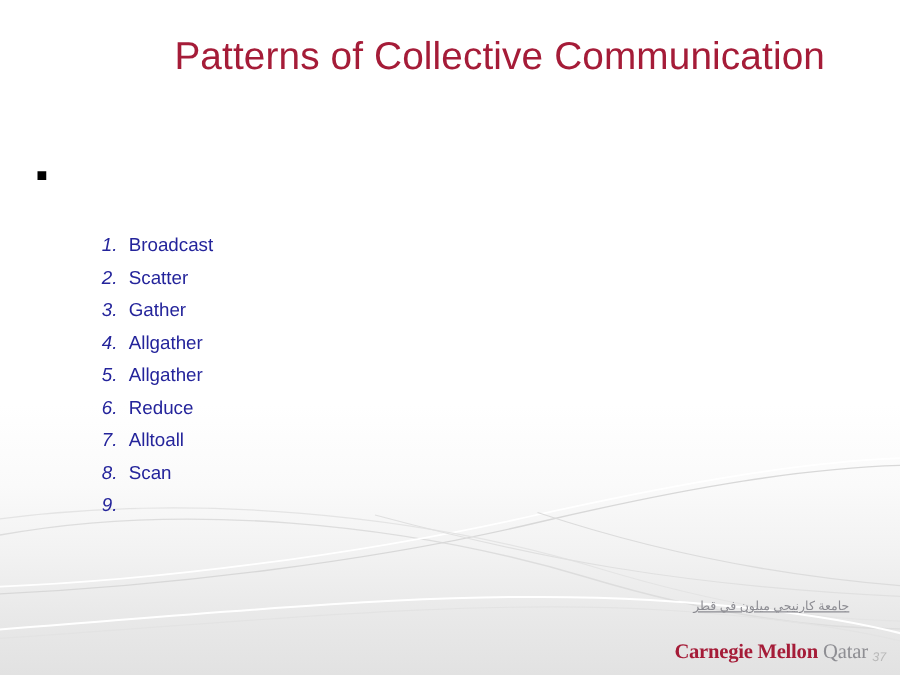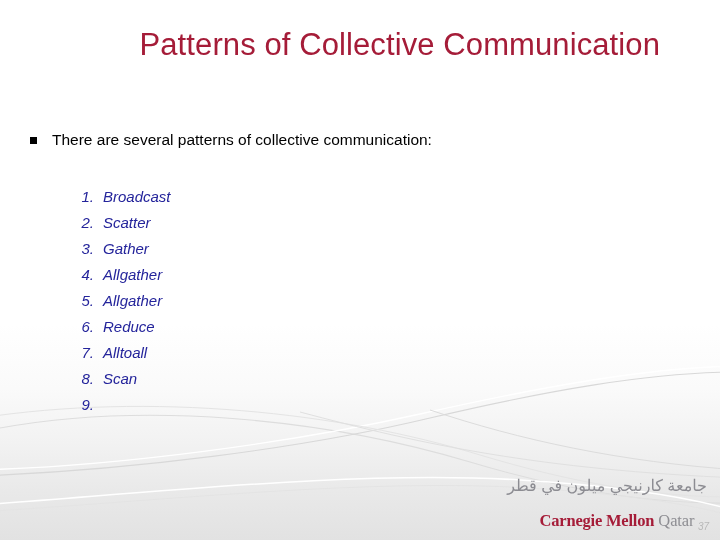--- a/index.html
+++ b/index.html
@@ -91,40 +91,40 @@
     width: 32px;
     flex: none;
     text-align: right;
     font-size: 15px;
     font-style: italic;
     color: #24249B;
     padding-right: 9px;
   }
   .num-label {
     font-size: 15px;
-    font-style: italic;
     color: #24249B;
     white-space: nowrap;
   }
 
   
   .logo {
     position: absolute;
     left: 527px;
     top: 478px;
     width: 180px;
     text-align: center;
   }
   .logo-arabic {
-    font-size: 16px;
+    font-size: 10px;
     color: #8C8C92;
     direction: rtl;
     line-height: 16px;
     letter-spacing: 0.5px;
     white-space: nowrap;
+    text-decoration: underline;
   }
   .logo-word {
     font-family: "Liberation Serif", serif;
     font-size: 16.5px;
     line-height: 19px;
     white-space: nowrap;
     margin-top: 17px;
   }
   .logo-cm {
     color: #A51C38;
@@ -170,21 +170,20 @@
     <path d="M 300 412 C 420 444 540 470 740 478" fill="none" stroke="#e0e0e0" stroke-width="1"></path>
     <path d="M -20 505 C 160 492 360 470 520 480 C 620 486 690 497 740 512" fill="none" stroke="#ffffff" stroke-width="1.6"></path>
     <path d="M -20 512 C 170 500 370 478 530 488 C 625 494 692 504 740 518" fill="none" stroke="#e3e3e3" stroke-width="0.9"></path>
     <path d="M 430 410 C 520 440 620 462 740 470" fill="none" stroke="#dcdcdc" stroke-width="1"></path>
   </svg>
 
   <div class="title">Patterns of Collective Communication</div>
 
   <div class="bullet-row">
     <div class="bullet-mark"></div>
-    <div class="bullet-text">There are several patterns of collective communication:</div>
   </div>
 
   <div class="num-list">
     <div class="num-item">
       <span class="num-idx">1.</span>
       <span class="num-label">Broadcast</span>
     </div>
     <div class="num-item">
       <span class="num-idx">2.</span>
       <span class="num-label">Scatter</span>

